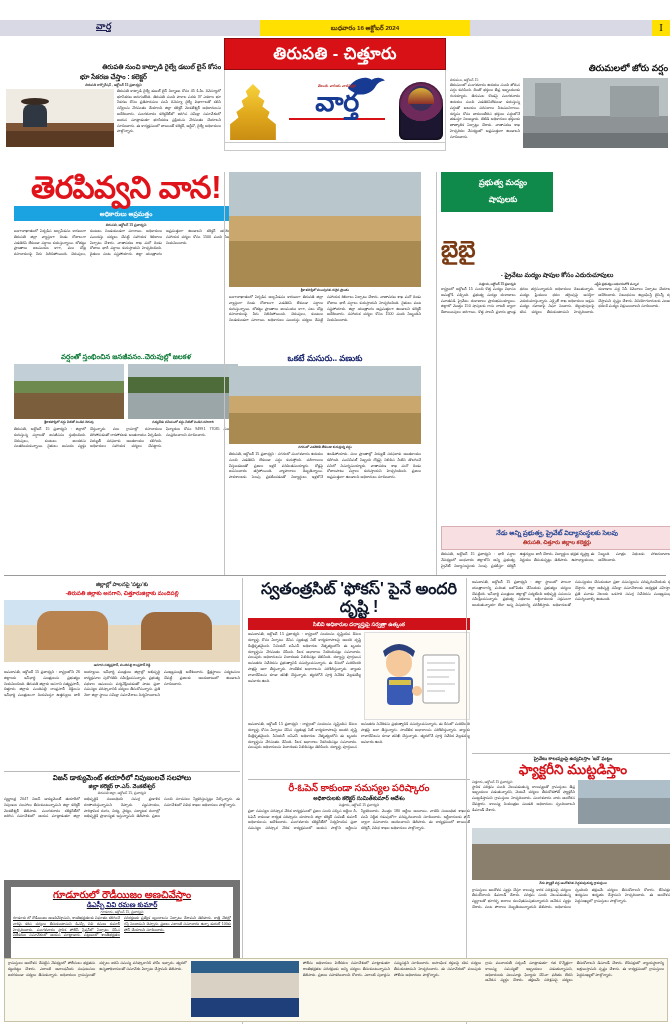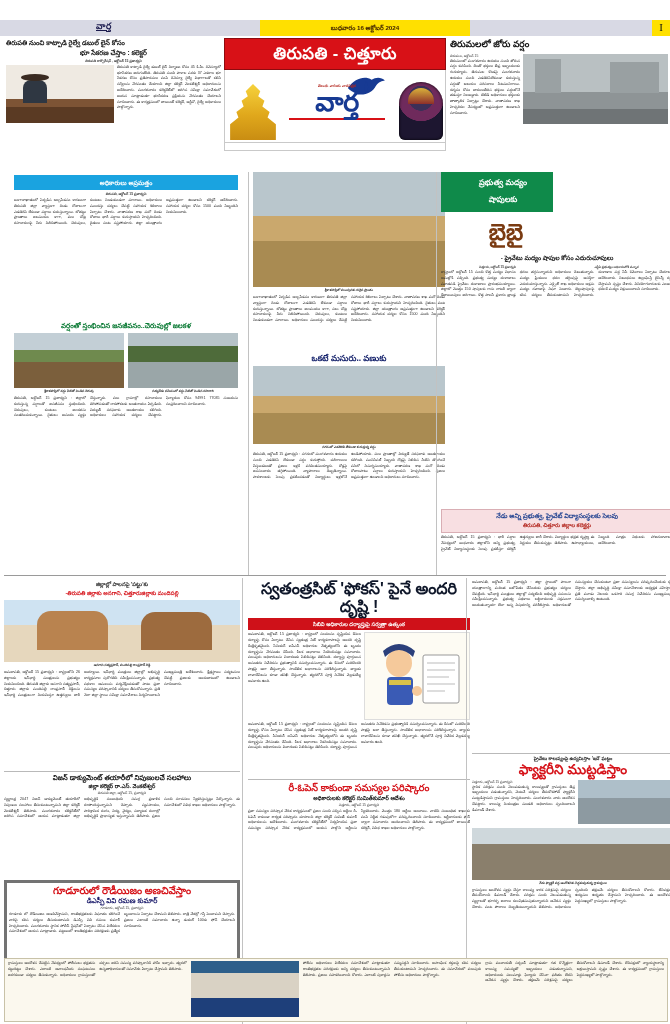--- a/index.html
+++ b/index.html
@@ -19,21 +19,21 @@
   .datebar span{display:block;text-align:center;font-size:6.2px;font-weight:bold;color:#3a1d00;line-height:16px;}
   .pageno{position:absolute;left:652px;top:0;width:18px;height:16px;background:#ffe000;
       text-align:center;font-size:11px;font-family:"Liberation Serif",serif;line-height:15px;color:#111;}
 
   
   .topzone{position:absolute;left:0;top:38px;width:670px;height:133px;}
   .tz-left{position:absolute;left:6px;top:0;width:215px;height:133px;}
   .tz-mid{position:absolute;left:224px;top:0;width:222px;height:133px;}
   .tz-right{position:absolute;left:450px;top:0;width:218px;height:133px;}
 
-  .hl-lead{font-size:6.6px;font-weight:bold;text-align:left;line-height:1.5;color:#111;}
+  .hl-lead{font-size:6.6px;font-weight:bold;text-align:right;line-height:1.5;color:#111;margin-top:24px;}
   .hl-lead2{font-size:6.6px;font-weight:bold;text-align:center;line-height:1.5;color:#111;}
 
   
   .mast-red{background:#d81117;border:1px solid #8e0b0f;height:30px;position:relative;}
   .mast-red span{display:block;color:#fff;font-size:16.5px;font-weight:bold;text-align:center;
       line-height:29px;letter-spacing:.4px;}
   .mast-body{position:relative;height:72px;border-left:1px solid #c9c9c9;border-right:1px solid #c9c9c9;
       border-bottom:1px solid #c9c9c9;background:#fff;overflow:hidden;}
   .mast-logo{position:absolute;left:56px;top:14px;width:112px;text-align:center;}
   .mast-tag{font-size:3.6px;color:#b3261e;font-weight:bold;letter-spacing:.2px;}
@@ -59,31 +59,31 @@
   .ph-office:before{content:"";position:absolute;left:16%;top:26%;width:22%;height:40%;
      border-radius:8px 8px 0 0;background:#2f3742;}
   .ph-office:after{content:"";position:absolute;left:14%;top:16%;width:26%;height:12%;border-radius:50%;background:#3a2b22;}
   .ph-rain{background:linear-gradient(180deg,#b9c0c2 0 55%, #8e9496 55% 78%, #6f7476 78% 100%);}
   .ph-rain:before{content:"";position:absolute;left:8%;top:8%;width:18%;height:48%;background:#9aa1a3;}
   .ph-rain:after{content:"";position:absolute;right:6%;top:12%;width:34%;height:44%;background:#99a0a2;}
 
   
   .mainzone{position:absolute;left:0;top:172px;width:670px;height:404px;}
   .mz-left{position:absolute;left:14px;top:0;width:224px;height:404px;}
-  .mz-mid{position:absolute;left:248px;top:0;width:192px;height:404px;}
+  .mz-mid{position:absolute;left:224px;top:0;width:192px;height:404px;}
   .mz-right{position:absolute;left:436px;top:0;width:232px;height:404px;}
 
   .bighead{font-size:31px;font-weight:bold;color:#e0131a;text-align:center;line-height:1;
      letter-spacing:-.5px;}
   .bluebar{background:#1aa3e0;height:15px;margin-top:3px;}
   .bluebar span{display:block;color:#fff;font-size:6.2px;font-weight:bold;text-align:center;line-height:15px;}
 
   .greenbox{width:112px;height:40px;background:#0f8a4a;float:left;}
   .greenbox span{display:block;color:#fff;font-size:8px;font-weight:bold;text-align:center;line-height:1.35;padding-top:6px;margin-left:12px;}
-  .byebye{float:left;width:130px;text-align:center;font-size:23px;font-weight:bold;color:#7a3b12;line-height:40px;}
+  .byebye{float:left;width:130px;text-align:left;font-size:23px;font-weight:bold;color:#7a3b12;line-height:40px;margin-top:17px;}
   .subred{clear:both;font-size:6.2px;font-weight:bold;color:#111;text-align:center;padding-top:2px;}
 
   .midhead{font-size:8.4px;font-weight:bold;color:#14216b;text-align:center;line-height:1.3;}
   .sechead-green{font-size:7.6px;font-weight:bold;color:#0a7a34;text-align:center;}
 
   .pinkbox{background:#f8dfe2;border:1px solid #d9aeb4;padding:2px 3px;}
   .pinkbox .t1{font-size:6.4px;font-weight:bold;color:#1c3f8f;text-align:center;}
   .pinkbox .t2{font-size:5.4px;font-weight:bold;color:#b3261e;text-align:center;padding-top:1px;}
 
   
@@ -98,21 +98,21 @@
   .redsub{font-size:5.6px;font-weight:bold;color:#d6151c;text-align:center;}
   .bluehead{font-size:16px;font-weight:bold;color:#0f172a;text-align:center;line-height:1.1;}
   .redbar{background:#cf1119;height:12px;}
   .redbar span{display:block;color:#fff;font-size:5.4px;font-weight:bold;text-align:center;line-height:12px;}
 
   .redhead{font-size:10px;font-weight:bold;color:#d6141b;text-align:center;line-height:1.2;}
   .redhead-lg{font-size:13.5px;font-weight:bold;color:#d6141b;text-align:center;line-height:1.15;}
   .blkhead{font-size:7px;font-weight:bold;color:#111;text-align:center;}
   .subblk{font-size:5.6px;font-weight:bold;color:#111;text-align:center;}
 
-  .boxborder{border:3px solid #737373;}
+  .boxborder{border:7px solid #737373;text-decoration:underline;}
   .crembox{background:#fbf8ee;border:1px solid #c8c2a8;}
 
   .ph-men{background:linear-gradient(180deg,#cfe3f2 0 40%, #e6d7bd 40% 100%);}
   .ph-men:before{content:"";position:absolute;left:14%;top:18%;width:30%;height:62%;border-radius:14px 14px 0 0;background:#b9834f;}
   .ph-men:after{content:"";position:absolute;right:12%;top:20%;width:30%;height:60%;border-radius:14px 14px 0 0;background:#9d6b3e;}
   .ph-flood{background:linear-gradient(180deg,#b9c6cc 0 38%, #caa86d 38% 60%, #a98b52 60% 100%);}
   .ph-field{background:linear-gradient(180deg,#c3cfd6 0 30%, #6f8a4e 30% 52%, #7b5f3c 52% 100%);}
   .ph-road{background:linear-gradient(180deg,#b6c3c8 0 24%, #4e6b3a 24% 52%, #9aa6a8 52% 100%);}
   .ph-police{background:linear-gradient(180deg,#2e5f8a 0 22%, #d9d2c4 22% 66%, #1e3f7a 66% 100%);}
   .ph-group{background:linear-gradient(180deg,#cfd8dc 0 30%, #8a7f6c 30% 100%);}
@@ -172,20 +172,21 @@
         <div class="photo ph-rain" style="float:right;width:145px;height:70px;margin-left:3px;"></div>
         <div class="byline" style="text-align:left;font-weight:normal">తిరుమల, అక్టోబర్ 15</div>
         <div class="bodytext">తిరుమలలో మంగళవారం ఉదయం నుంచి జోరున వర్షం కురిసింది. దీంతో భక్తులు తీవ్ర ఇబ్బందులకు గురయ్యారు. తిరుమల కొండపై మంగళవారం ఉదయం నుంచి ఎడతెరిపిలేకుండా కురుస్తున్న వర్షంతో ఆలయం పరిసరాలు నీటమునిగాయి. దర్శనం కోసం బారులుతీరిన భక్తులు వర్షంలోనే తడుస్తూ నిలబడ్డారు. టిటిడి అధికారులు భక్తులకు తాత్కాలిక ఏర్పాట్లు చేశారు. వాతావరణ శాఖ హెచ్చరికల నేపథ్యంలో అప్రమత్తంగా ఉండాలని సూచించారు.</div>
       </div>
     </div>
   </div>
 
   <div class="mainzone">
 
     <div class="mz-left">
+      <div class="bighead">తెరపివ్వని వాన!</div>
       <div class="bluebar">
         <span>అధికారులు అప్రమత్తం</span>
       </div>
       <div class="byline" style="padding-top:2px">తిరుపతి, అక్టోబర్ 15 ప్రజాధ్వని</div>
       <div class="bodytext c3" style="margin-top:1px;height:120px;overflow:hidden">బంగాళాఖాతంలో ఏర్పడిన అల్పపీడనం కారణంగా తిరుపతి జిల్లా వ్యాప్తంగా రెండు రోజులుగా ఎడతెరిపి లేకుండా వర్షాలు కురుస్తున్నాయి. లోతట్టు ప్రాంతాలు జలమయం కాగా, పలు చోట్ల రహదారులపై నీరు నిలిచిపోయింది. చెరువులు, కుంటలు నిండుకుండలా మారాయి. అధికారులు ముందస్తు చర్యలు చేపట్టి సహాయక శిబిరాలు ఏర్పాటు చేశారు. వాతావరణ శాఖ మరో రెండు రోజులు భారీ వర్షాలు కురుస్తాయని హెచ్చరించింది. రైతులు పంట నష్టపోయారు. జిల్లా యంత్రాంగం అప్రమత్తంగా ఉండాలని కలెక్టర్ ఆదేశించారు. సహాయక చర్యల కోసం 1500 మంది సిబ్బందిని నియమించారు.</div>
 
       <div class="sechead-green" style="margin-top:4px;font-size:7px;color:#0a7a34">వర్షంతో స్తంభించిన జనజీవనం..చెరువుల్లో జలకళ</div>
       <div style="margin-top:2px;display:flex;gap:4px;">
         <div style="flex:1">
           <div class="photo ph-field" style="height:55px"></div>

